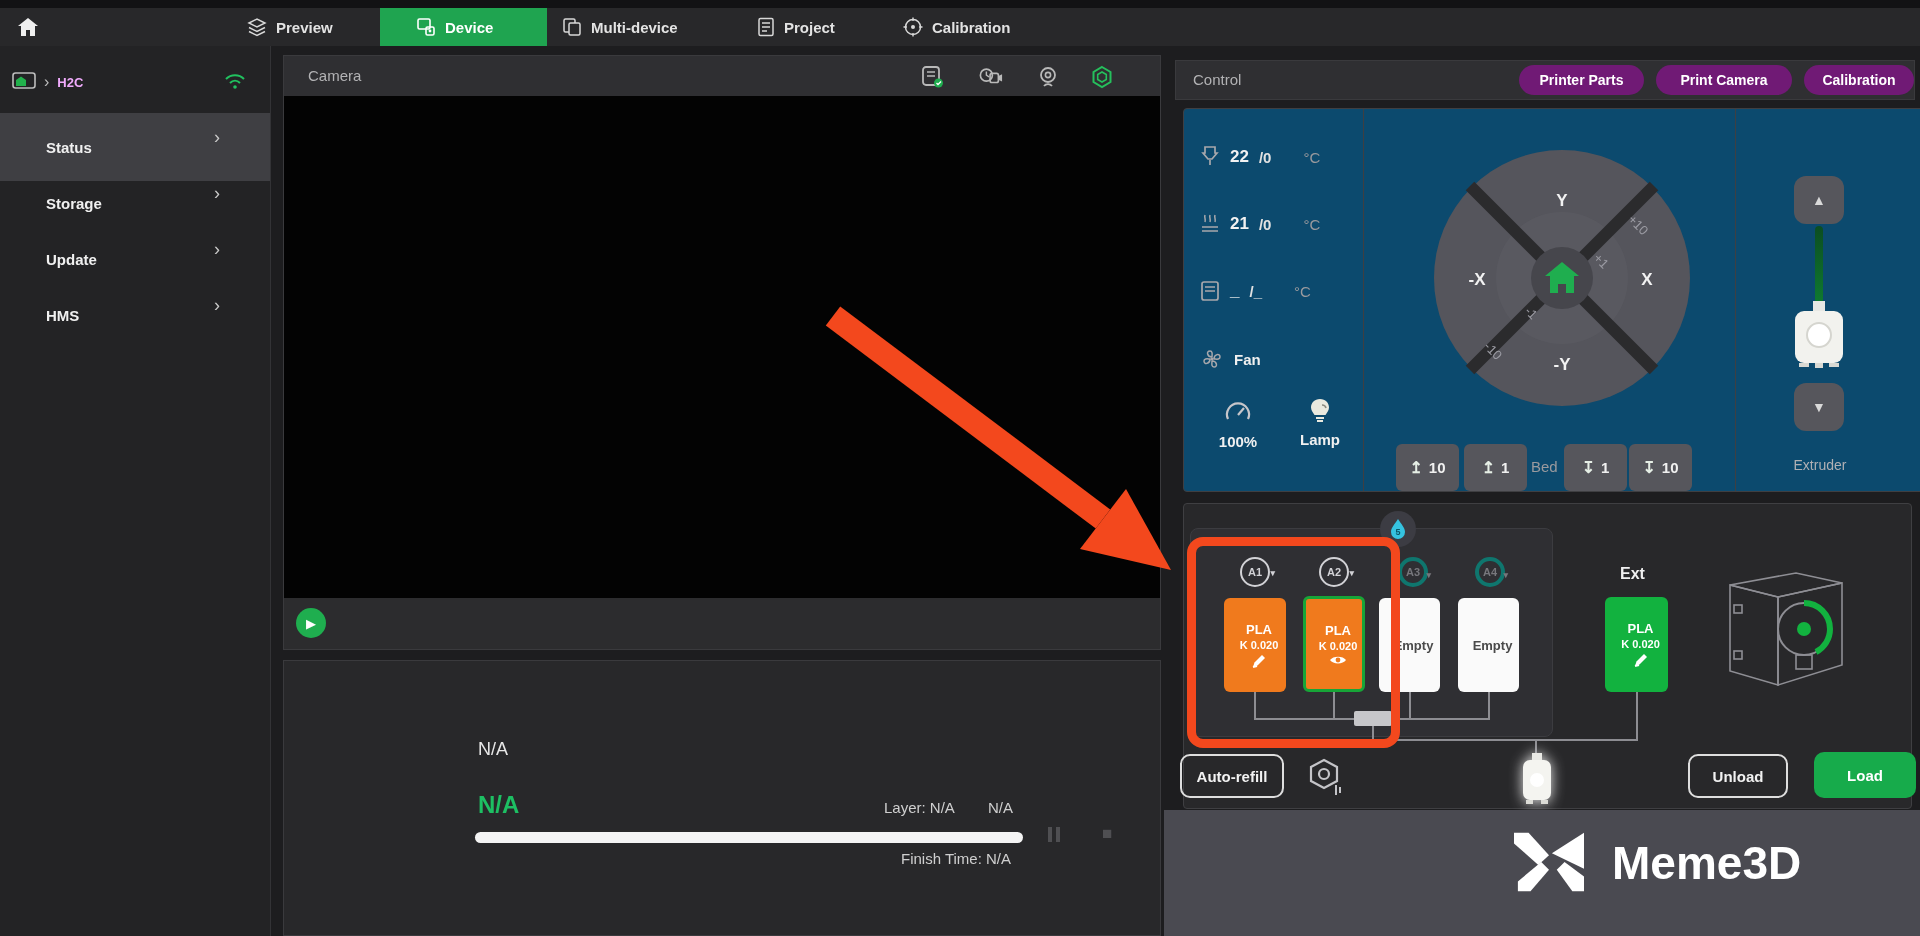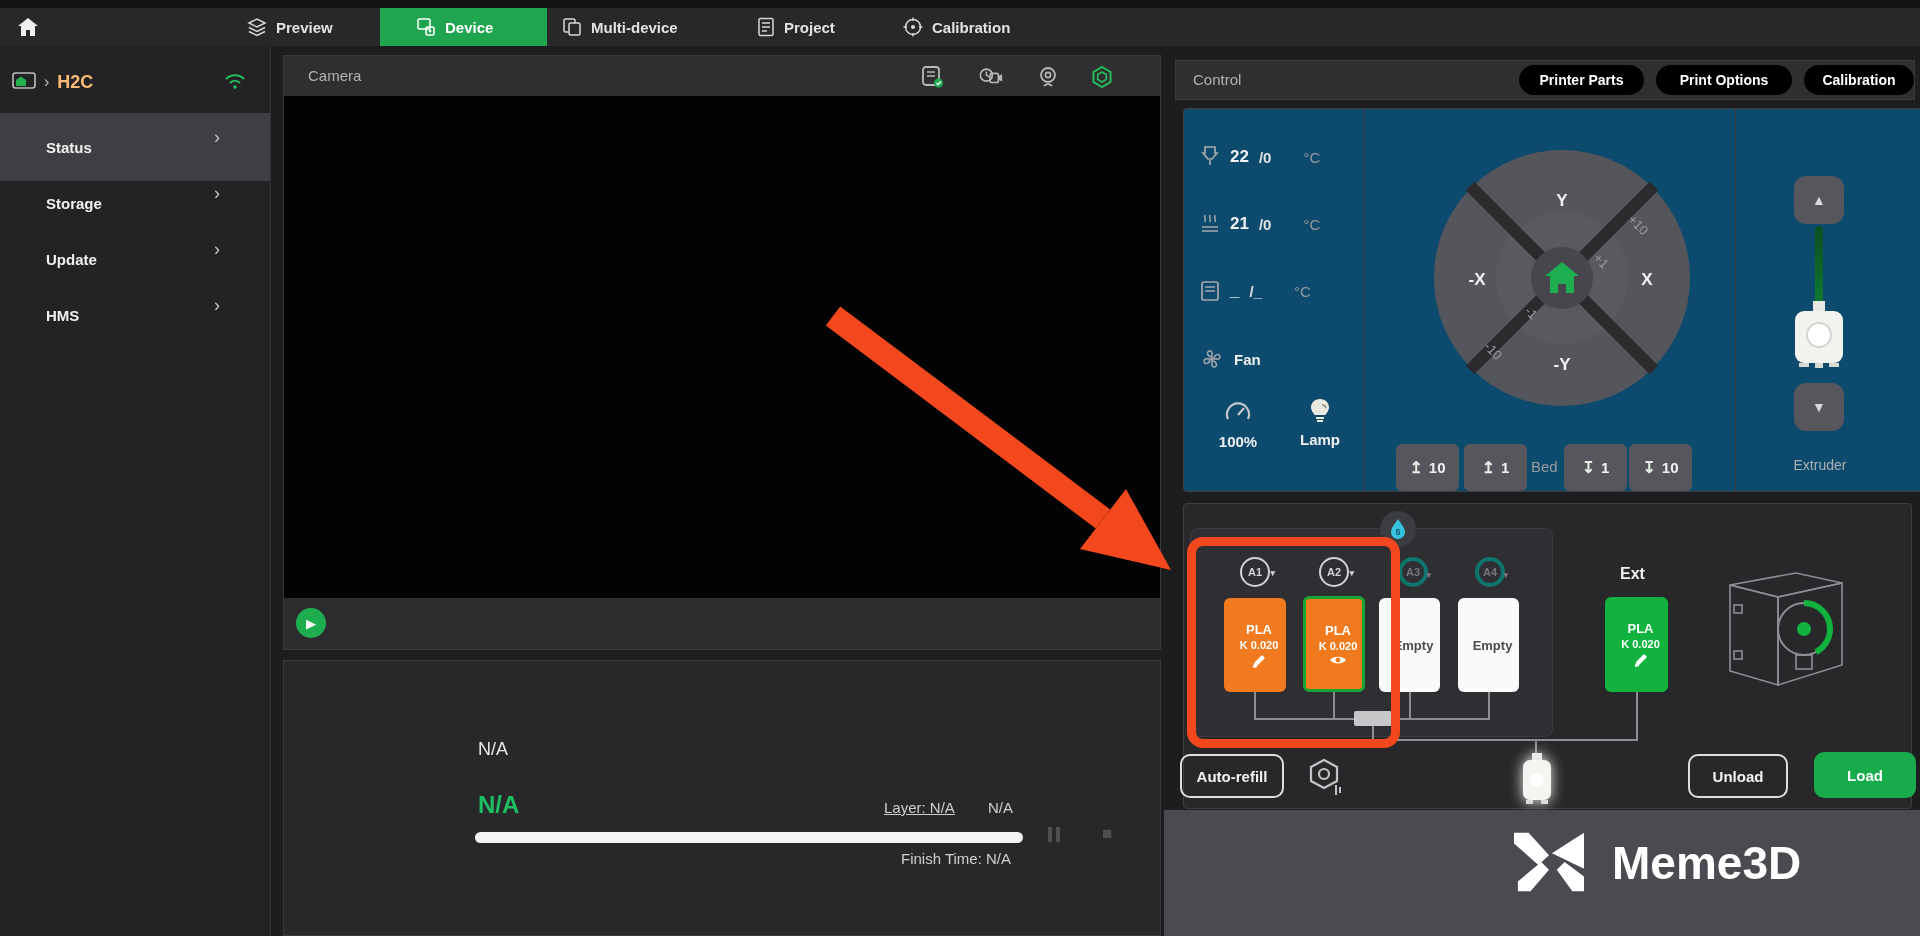--- a/index.html
+++ b/index.html
@@ -42,21 +42,21 @@
   .bambu-txt{font-size:15px;line-height:15px;font-weight:700;color:#a2a2a0;}
   #pgname{position:absolute;left:194px;top:78px;font-size:18px;color:#e8e8e8;}
   #pgstat{position:absolute;left:194px;top:130px;font-size:24px;font-weight:700;color:#1dbf63;}
   #pgbar{position:absolute;left:191px;top:171px;width:548px;height:11px;background:#f4f4f4;border-radius:6px;}
   .pg-side{position:absolute;font-size:15px;color:#cfcfcf;}
   .trans-icon{position:absolute;top:166px;color:#4f4f52;}
   .pausebars{display:inline-flex;gap:4px;}
   .pausebars i{display:block;width:4px;height:15px;background:#4f4f52;}
 
   
-  .grn-btn{position:absolute;height:30px;border-radius:15px;background:#000000;color:#fff;
+  .grn-btn{position:absolute;height:30px;border-radius:15px;background:#701a75;color:#fff;
            font-size:14px;font-weight:700;display:flex;align-items:center;justify-content:center;}
 
   #ctrlbody{left:1183px;top:108px;width:872px;height:384px;background:#0c4a6e;border:1px solid #3f3f42;border-radius:4px;box-sizing:border-box;}
   .vdiv{position:absolute;top:0;bottom:0;width:1px;background:#3f3f42;}
 
   .temp-row{position:absolute;left:16px;display:flex;align-items:center;gap:10px;}
   .temp-cur{font-size:17px;font-weight:700;color:#f2f2f2;}
   .temp-tgt{font-size:15px;font-weight:700;color:#e2e2e2;}
   .temp-unit{font-size:15px;color:#9a9a9e;margin-left:22px;}
   .small-lab{font-size:15px;font-weight:700;color:#f0f0f0;}
@@ -155,21 +155,21 @@
   </div>
 
   <div id="sidebar" class="abs">
     <div class="side-dev">
       <svg style="margin-left:12px" width="24" height="20" viewBox="0 0 24 20">
           <rect x="1" y="1" width="22" height="15" rx="2.5" fill="none" stroke="#bdbdbd" stroke-width="1.6"></rect>
           <rect x="4" y="8" width="10" height="6" fill="#22b14c"></rect>
           <path d="M4 8 L9 4.5 L14 8" fill="#22b14c"></path>
         </svg>
       <span style="margin-left:8px;font-size:16px;color:#bdbdbd;">›</span>
-      <span style="margin-left:8px;font-size:18px;font-weight:700;color:#fdba74;">H2C</span>
+      <span style="margin-left:8px;font-size:13px;font-weight:700;color:#f0abfc;">H2C</span>
       <svg style="position:absolute;left:224px;top:13px;" width="22" height="17" viewBox="0 0 22 17">
           <path d="M2 6 C7 1 15 1 20 6" fill="none" stroke="#21c15f" stroke-width="2"></path>
           <path d="M6 10 C9 7 13 7 16 10" fill="none" stroke="#21c15f" stroke-width="2"></path>
           <circle cx="11" cy="14" r="1.8" fill="#21c15f"></circle>
         </svg>
     </div>
 
     <div class="side-item side-active" style="top:67px;">
       <span class="lbl">Status</span>
       <span class="chev">›</span>
@@ -215,39 +215,39 @@
     </div>
     <div id="video"></div>
     <div id="playbtn">
         <span>▶</span>
       </div>
   </div>
 
   <div class="abs panel" style="left:283px;top:660px;width:878px;height:276px;background:#28282a;">
     <div id="pgname">N/A</div>
     <div id="pgstat">N/A</div>
-    <div class="pg-side" style="left:600px;top:138px;text-decoration:underline;">Layer: N/A</div>
+    <div class="pg-side" style="left:600px;top:138px;">Layer: N/A</div>
     <div class="pg-side" style="left:704px;top:138px;">N/A</div>
     <div id="pgbar"></div>
     <div class="trans-icon pausebars" style="left:764px;">
         <i></i>
         <i></i>
       </div>
     <div class="trans-icon" style="left:818px;top:163px;font-size:17px;"><span>■</span></div>
     <div class="pg-side" style="left:617px;top:189px;">Finish Time: N/A</div>
   </div>
 
   <div class="abs" style="left:1175px;top:60px;width:740px;height:40px;background:#2f2f32;border:1px solid #3a3a3d;box-sizing:border-box;">
     <span style="position:absolute;left:17px;top:10px;font-size:15px;color:#b2b2b4;">Control</span>
   </div>
   <div class="abs grn-btn" style="left:1519px;top:65px;width:125px;">
       <span>Printer Parts</span>
     </div>
   <div class="abs grn-btn" style="left:1656px;top:65px;width:136px;">
-      <span>Print Options</span>
+      <span>Print Camera</span>
     </div>
   <div class="abs grn-btn" style="left:1804px;top:65px;width:110px;">
       <span>Calibration</span>
     </div>
 
   <div id="ctrlbody" class="abs">
     <div class="vdiv" style="left:179px;"></div>
     <div class="vdiv" style="left:551px;"></div>
 
     <div class="temp-row" style="top:36px;">

